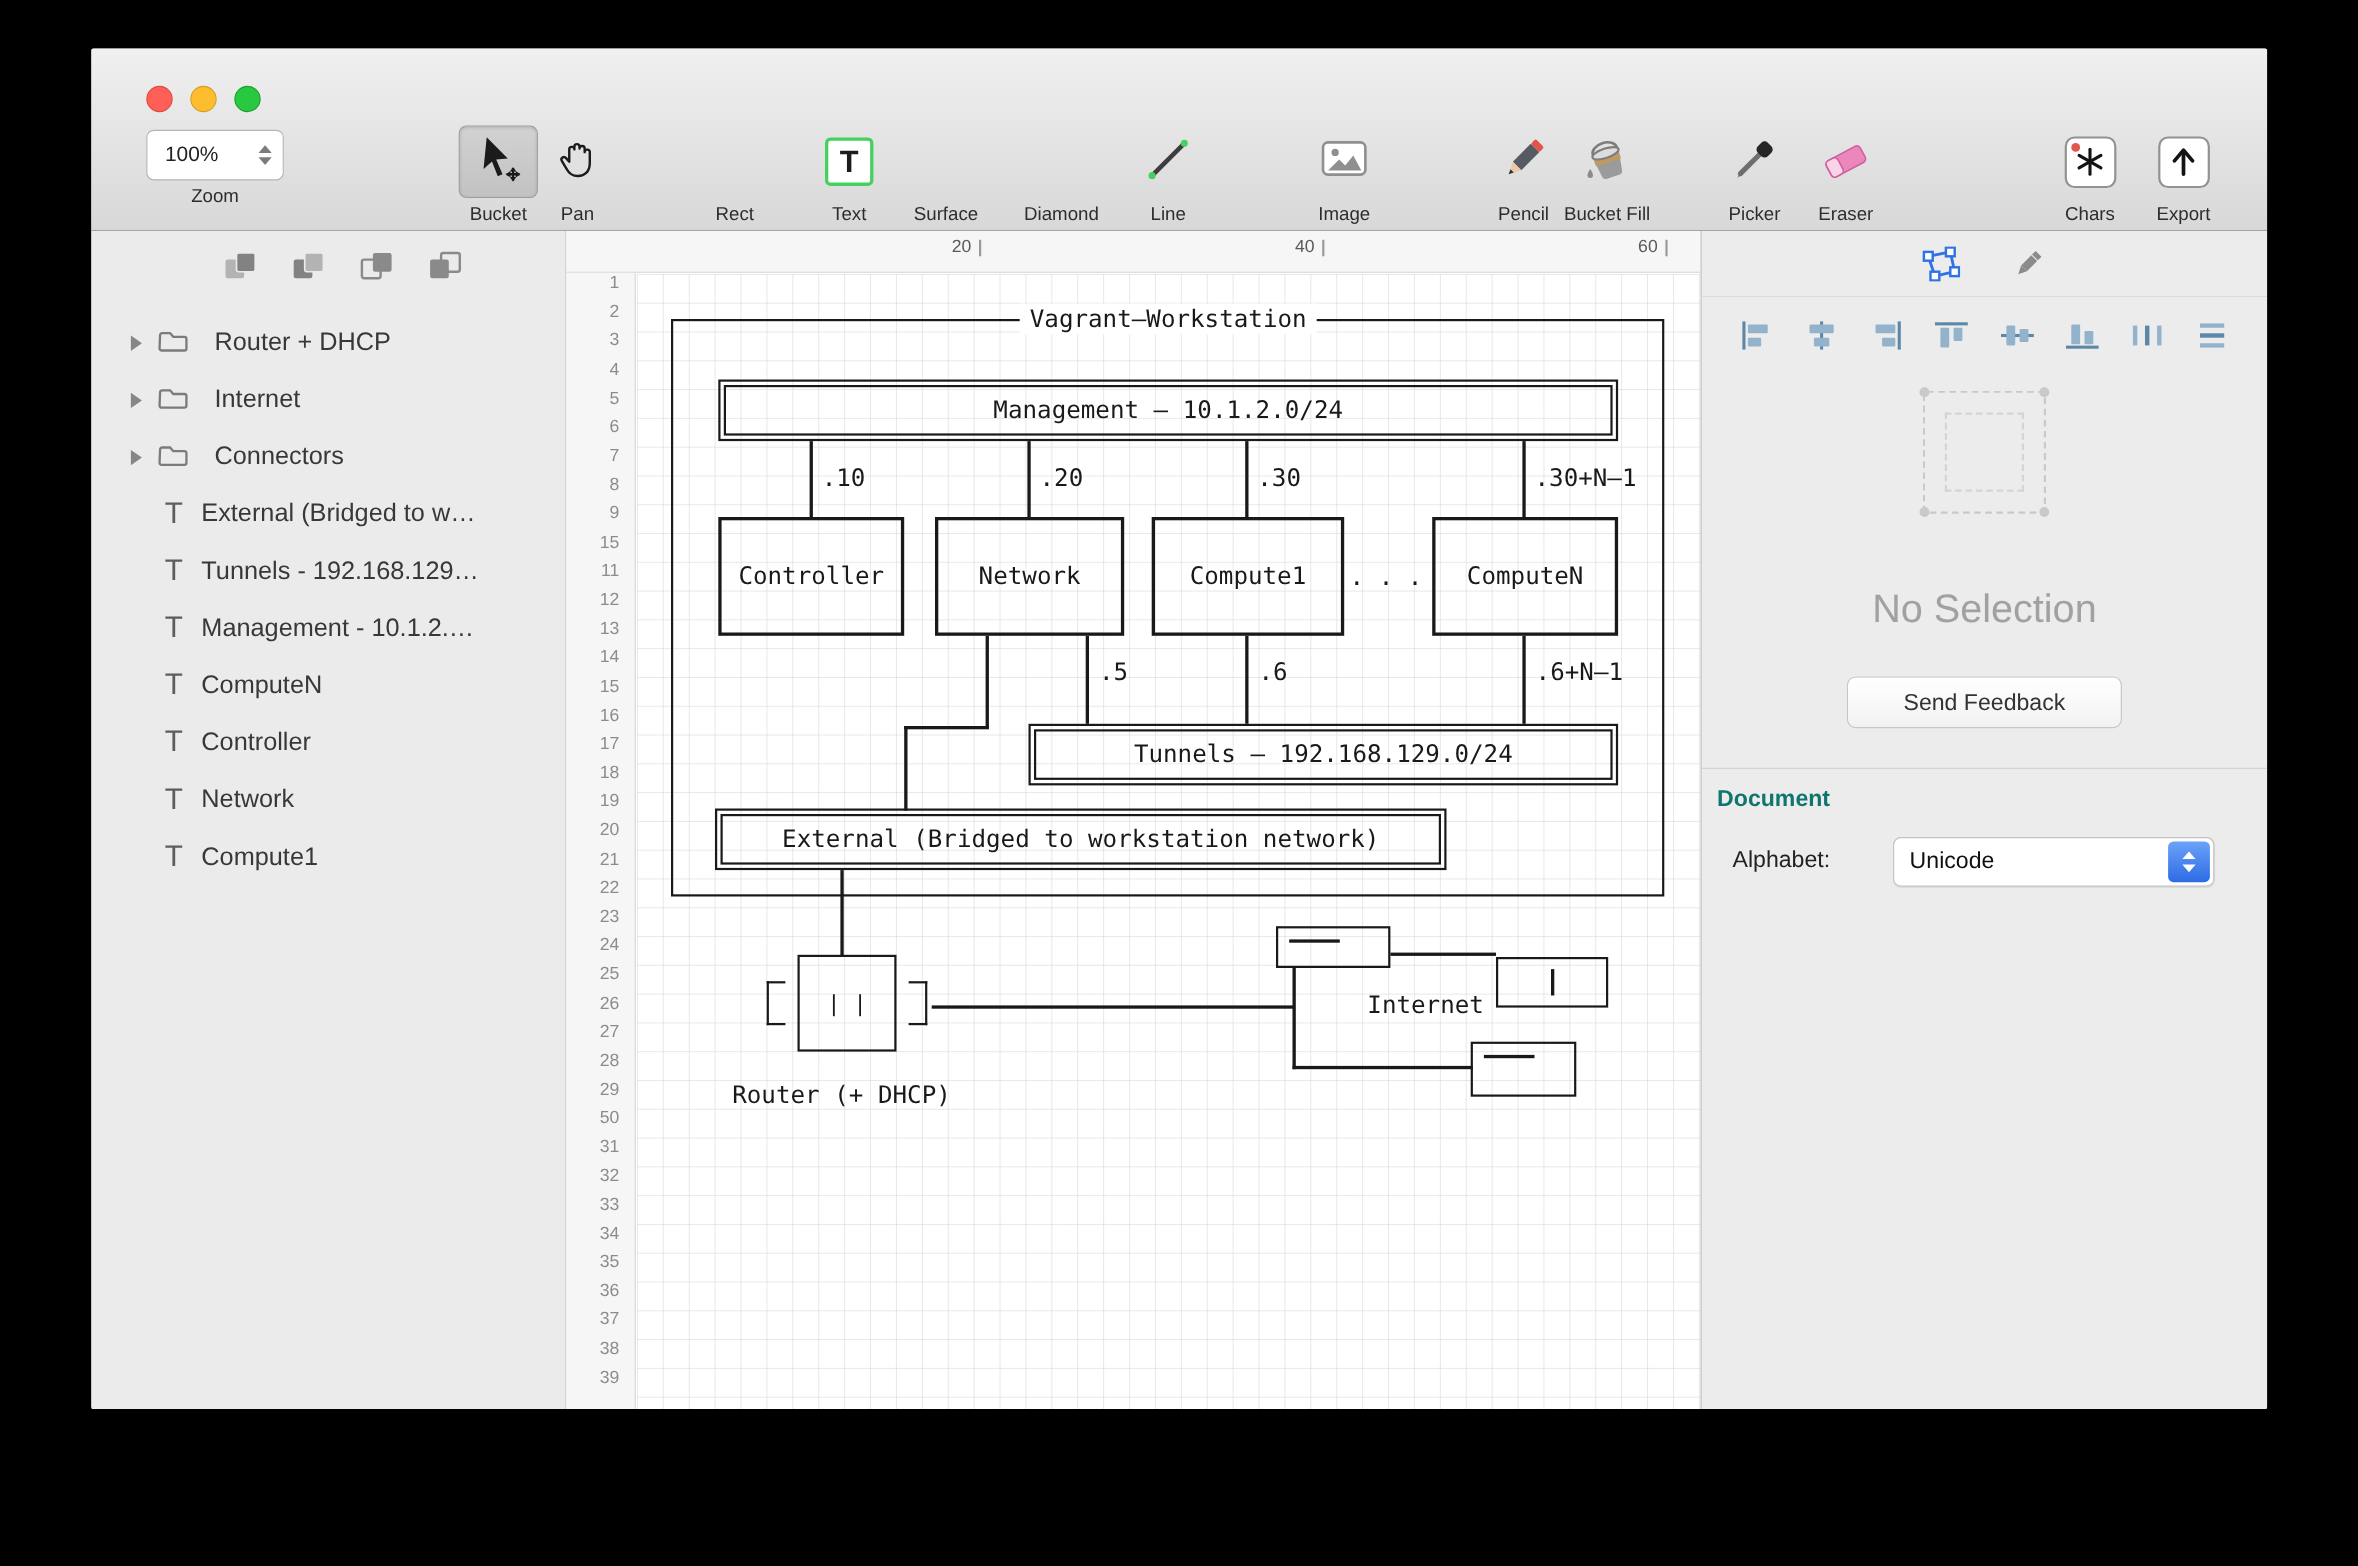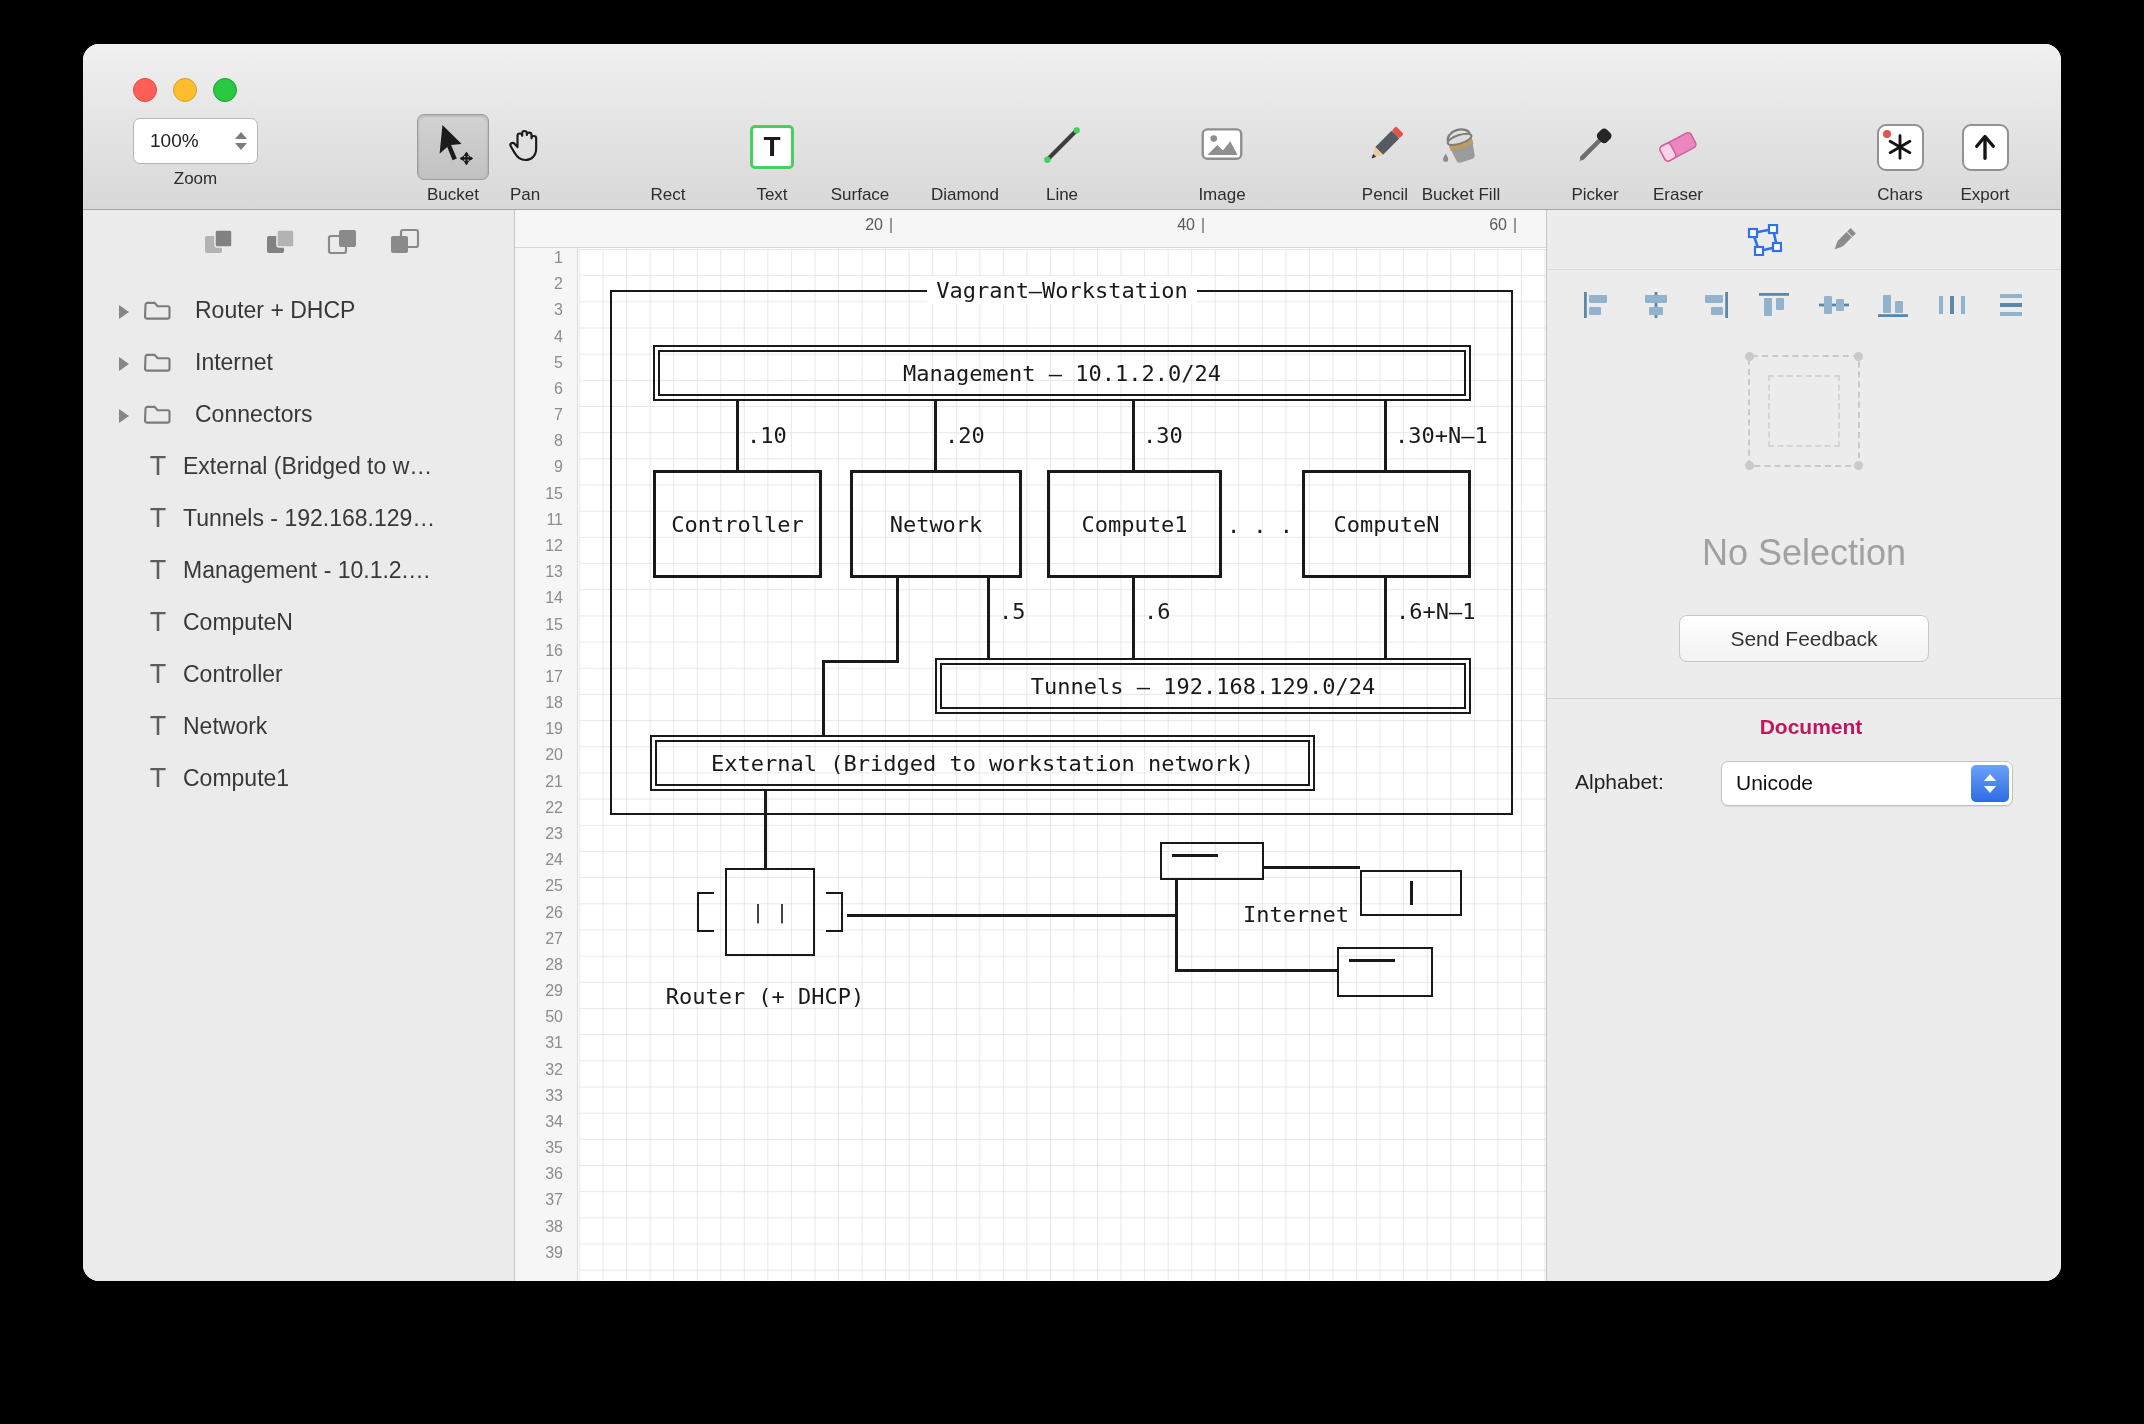--- a/index.html
+++ b/index.html
@@ -1,19 +1,19 @@
 <!DOCTYPE html>
 <html><head>
 <meta charset="utf-8">
 <style>
   * { box-sizing: border-box; margin: 0; padding: 0; }
   body { background:#000; font-family:"Liberation Sans", sans-serif; }
   .screen { position:relative; width:2144px; height:1424px; background:#000; overflow:hidden; }
   .window { position:absolute; left:83px; top:44px; width:1978px; height:1237px; background:#ececec;
-            border-radius:16px; overflow:hidden; box-shadow:0 30px 90px rgba(0,0,0,.65); }
+            border-radius:2px; overflow:hidden; box-shadow:0 30px 90px rgba(0,0,0,.65); }
 
   
   .toolbar { position:absolute; left:0; top:0; width:100%; height:166px;
              background:linear-gradient(#f0f0f0,#d8d8d8); border-bottom:1px solid #a6a6a6; }
   .traffic { position:absolute; left:50px; top:34px; display:flex; gap:16px; }
   .light { width:24px; height:24px; border-radius:50%; }
   .light.red { background:#ff5f57; border:1px solid #dd4a42; }
   .light.yellow { background:#febc2f; border:1px solid #d5a023; }
   .light.green { background:#28c840; border:1px solid #1d9f30; }
 
@@ -95,21 +95,21 @@
   .align-btn { width:38px; height:32px; display:flex; align-items:center; justify-content:center; }
   .nosel-illu { position:absolute; left:201px; top:145px; width:112px; height:112px;
                 border:2.5px dashed #c9c9c9; border-radius:4px; }
   .nosel-illu::after { content:""; position:absolute; inset:18px; border:2px dashed #d4d4d4; }
   .nosel-illu .hdot { position:absolute; width:9px; height:9px; border-radius:50%; background:#c9c9c9; }
   .nosel-text { position:absolute; left:0; right:0; top:322px; text-align:center; font-size:36px; color:#a1a1a1; }
   .feedback-btn { position:absolute; left:132px; top:405px; width:250px; height:47px;
                   background:linear-gradient(#ffffff,#f2f2f2); border:1px solid #c7c7c7; border-radius:8px;
                   font-size:21px; color:#333; font-family:"Liberation Sans", sans-serif; }
   .insp-doc { position:absolute; left:0; right:0; top:488px; border-top:1px solid #d2d2d2; padding:16px 0 0 14px; }
-  .doc-title { font-size:21px; font-weight:bold; color:#be185d;text-align:center; }
+  .doc-title { font-size:21px; font-weight:bold; color:#0f766e; }
   .doc-row { position:relative; margin-top:22px; height:45px; }
   .doc-row .alabel { position:absolute; left:14px; top:9px; font-size:21px; color:#222; }
   .popup { position:absolute; left:160px; top:0; width:292px; height:45px; background:#fff;
            border:1px solid #c2c2c2; border-radius:7px; box-shadow:0 1px 1px rgba(0,0,0,.08); }
   .popup .pval { position:absolute; left:14px; top:9px; font-size:21px; color:#111; }
   .popup .pstep { position:absolute; right:3px; top:3px; bottom:3px; width:38px; border-radius:5px;
                   background:linear-gradient(#6ba2f9,#2e6be5); display:flex; flex-direction:column;
                   align-items:center; justify-content:center; gap:5px; }
   .popup .pstep i { width:0; height:0; border-left:6px solid transparent; border-right:6px solid transparent; display:block; }
   .popup .pstep i.up { border-bottom:7px solid #fff; }

